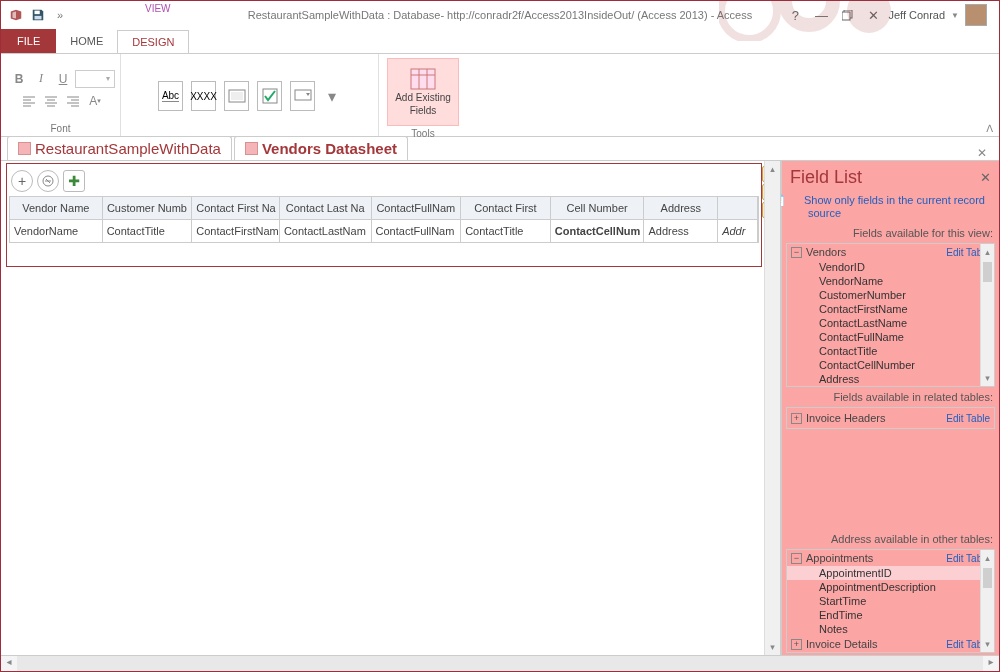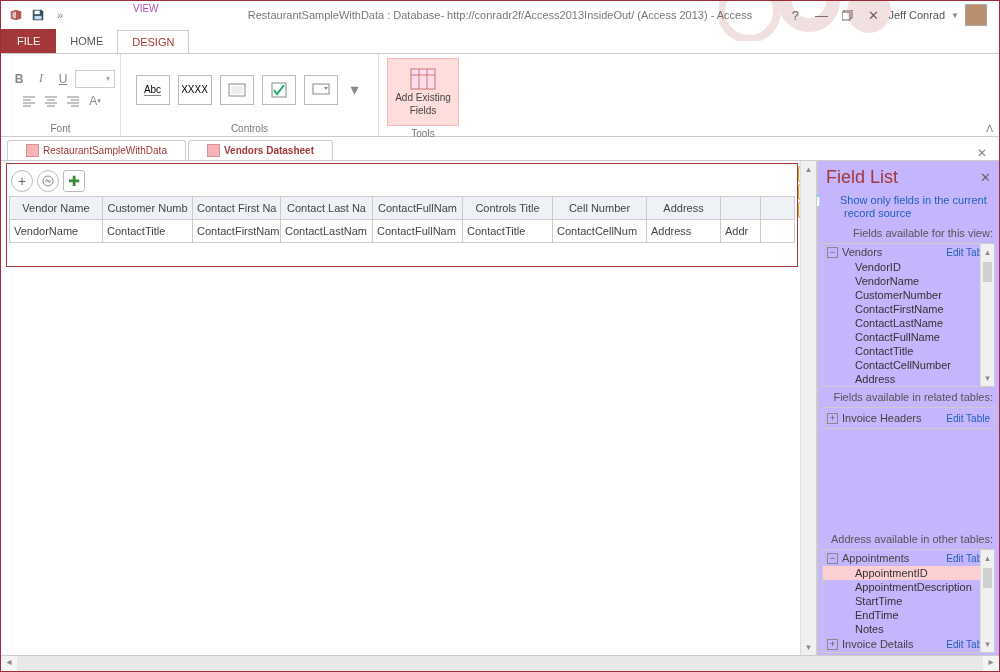--- a/index.html
+++ b/index.html
@@ -13,64 +13,64 @@
 .title-text { position: absolute; left: 50%; transform: translateX(-50%); color: #777; font-size: 11px; white-space: nowrap; }
 .title-right { margin-left: auto; display: flex; align-items: center; gap: 4px; padding-right: 4px; }
 .win-btn { width: 22px; height: 20px; display: flex; align-items: center; justify-content: center; color: #666; font-size: 13px; }
 .user { display: flex; align-items: center; gap: 6px; font-size: 11px; color: #555; margin-right: 8px;}
 .avatar { width: 22px; height: 22px; background: #b89070; border: 1px solid #aaa; }
 .bgcircles { position:absolute; right:80px; top:-20px; opacity:.15; pointer-events:none;}
 .bgcircles svg { width:200px; height:60px;}
 
 
 .tabrow { height: 24px; display: flex; align-items: flex-end; background:#fff; }
-.view-label { position:absolute; top:2px; left:132px; font-size:10px; color:#b050b0; }
+.view-label { position:absolute; top:2px; left:144px; font-size:10px; color:#b050b0; }
 .filetab { background: #a4373a; color: #fff; font-size: 11px; padding: 4px 16px; height: 24px; display:flex; align-items:center;}
 .ribtab { font-size: 11px; color: #555; padding: 4px 14px; height: 24px; display:flex; align-items:center;}
 .ribtab.active { color: #a4373a; border: 1px solid #ccc; border-bottom: 1px solid #fff; background:#fff; margin-bottom:-1px;}
 
 
 .ribbon { height: 84px; border-top:1px solid #ccc; border-bottom: 1px solid #ccc; display: flex; background: #fff; position:relative;}
 .rgroup { border-right: 1px solid #e0e0e0; padding: 4px 8px 2px; display: flex; flex-direction: column; }
 .rgroup-body { flex: 1; display: flex; align-items: center; gap: 6px; }
 .rgroup-label { font-size: 10px; color: #777; text-align: center; padding-top:2px;}
 .font-col { display:flex; flex-direction:column; gap:4px; align-items:center; }
 .font-row { display:flex; gap:2px; align-items:center;}
 .fbtn { width:20px; height:18px; display:flex; align-items:center; justify-content:center; font-size:12px; color:#888;}
 .fbtn.bold{font-weight:bold;} .fbtn.italic{font-style:italic; font-family:serif;} .fbtn.under{text-decoration:underline;}
 .sizebox { width:40px; height:18px; border:1px solid #ccc; font-size:10px; display:flex; align-items:center; padding:0 4px; background:#fff;}
-.ctrl-box { width:34px; height:30px; border:1px solid #bbb; background:#fff; display:flex; align-items:center; justify-content:center;}
+.ctrl-box { width:25px; height:30px; border:1px solid #bbb; background:#fff; display:flex; align-items:center; justify-content:center;}
 .ctrl-box svg{width:18px;height:18px;}
 .add-fields { background:#fdd; border:1px solid #f9bcbc; display:flex; flex-direction:column; align-items:center; justify-content:center; width:72px; height:68px; font-size:10px; color:#444; text-align:center; gap:2px;}
 .ribbon-collapse { position:absolute; right:6px; bottom:2px; font-size:10px; color:#888;}
 
 
 .objtabs { height: 24px; display: flex; align-items: flex-end; padding: 2px 6px 0; border-bottom:1px solid #ccc; background:#fff; position:relative;}
-.objtab { display:flex; align-items:center; gap:4px; font-size:10px; color:#a4373a; padding:3px 18px; border:1px solid #ccc; border-bottom:none; background:#fff; border-top-left-radius:3px; border-top-right-radius:3px; margin-right:2px;}
+.objtab { display:flex; align-items:center; gap:4px; font-size:15px; color:#a4373a; padding:3px 10px; border:1px solid #ccc; border-bottom:none; background:#fff; border-top-left-radius:3px; border-top-right-radius:3px; margin-right:2px;}
 .objtab.active { font-weight:bold;}
 .objtab-icon{width:13px;height:13px;background:#f5b5b8;border:1px solid #d89090;}
 .objtabs-close{margin-left:auto; color:#888; font-size:12px; padding-right:6px;}
 
 
 .split { display:flex; height: calc(100% - 28px - 24px - 84px - 24px - 16px); }
 .design-area { flex:1; position:relative; overflow:hidden; border-right:1px solid #ccc;}
 .design-canvas { position:absolute; left:5px; top:2px; right:18px; border:1px solid #a4373a; background:#fff; padding:2px 2px 0; height:104px;}
 .canvas-toolbar{display:flex; gap:4px; padding:4px 2px;}
 .ctb{width:22px;height:22px;border:1px solid #bbb;border-radius:11px;display:flex;align-items:center;justify-content:center;font-size:14px;color:#666;}
 .ctb.plus{color:#3a8a3a;border-radius:3px;}
 .grid-header{display:flex;background:#eef1f5;border:1px solid #ccc;}
 .grid-cell{border-right:1px solid #ccc; font-size:11px; color:#444; padding:5px 4px; overflow:hidden; white-space:nowrap;}
 .grid-body{display:flex;border:1px solid #ccc;border-top:none;background:#fff;}
 .side-badges{position:absolute; right:2px; top:5px; display:flex; flex-direction:column; gap:2px;}
 .sb{width:16px;height:16px;border:1px solid #c9a050;background:#fce9c0;border-radius:2px;}
 .design-scroll-v{position:absolute;right:0;top:0;bottom:0;width:16px;background:#f0f0f0;border-left:1px solid #ddd;}
 .scroll-arrow{height:16px;display:flex;align-items:center;justify-content:center;color:#888;font-size:9px;}
 
 
-.fieldpane { width:182px; background:#c4b5fd; display:flex; flex-direction:column; font-size:11px; color:#444; border-left:1px solid #ccc;}
+.fieldpane { width:218px; background:#fca5a5; display:flex; flex-direction:column; font-size:11px; color:#444; border-left:1px solid #ccc;}
 .fp-title{font-size:18px; color:#a4373a; font-weight:normal; padding:6px 8px 4px; display:flex; align-items:center;}
 .fp-title .x{margin-left:auto;font-size:13px;color:#666;}
 .fp-link{color:#2060c0;font-size:11px;padding:2px 8px 6px 26px; text-indent:-18px;}
 .fp-link::before{content:"";}
 .fp-section{padding:2px 6px; color:#555; font-size:11px;text-align:right;}
 .fp-table-row{display:flex;align-items:center;padding:2px 4px; font-size:11px;}
 .fp-expander{width:11px;height:11px;border:1px solid #888;font-size:9px;line-height:9px;text-align:center;margin-right:4px;color:#555;}
 .fp-edit{margin-left:auto;color:#2060c0;font-size:10px;}
 .fp-fields{margin-left:0;}
 .fp-field{padding:1px 4px 1px 32px;font-size:11px;color:#333;}
@@ -191,21 +191,20 @@
       <div class="ctrl-box">
           <svg viewBox="0 0 18 14">
             <rect x="1" y="1" width="16" height="10" fill="none" stroke="#888"></rect>
             <path d="M12 4l2 3 2-3z" fill="#888"></path>
           </svg>
         </div>
       <div class="ctrl-box" style="width:18px;border:none;">
           <span style="color:#888;">▾</span>
         </div>
     </div>
-    <div class="rgroup-label">Controls</div>
   </div>
   <div class="rgroup" style="border-right:none;">
     <div class="rgroup-body">
       <div class="add-fields">
         <svg width="26" height="22">
             <rect x="1" y="1" width="24" height="20" fill="#fde" stroke="#c77"></rect>
             <line x1="1" y1="7" x2="25" y2="7" stroke="#c77"></line>
             <line x1="9" y1="1" x2="9" y2="21" stroke="#c77"></line>
             <line x1="17" y1="1" x2="17" y2="21" stroke="#c77"></line>
           </svg>
@@ -243,35 +242,35 @@
             </svg>
           </div>
         <div class="ctb plus">✚</div>
       </div>
       <div class="grid-header" id="ghdr">
           <div class="grid-cell" style="width: 93px; text-align: center;">Vendor Name</div>
           <div class="grid-cell" style="width: 90px; text-align: center;">Customer Numb</div>
           <div class="grid-cell" style="width: 88px; text-align: center;">Contact First Na</div>
           <div class="grid-cell" style="width: 92px; text-align: center;">Contact Last Na</div>
           <div class="grid-cell" style="width: 90px; text-align: center;">ContactFullNam</div>
-          <div class="grid-cell" style="width: 90px; text-align: center;">Controls Title</div>
+          <div class="grid-cell" style="width: 90px; text-align: center;">Contact First</div>
           <div class="grid-cell" style="width: 94px; text-align: center;">Cell Number</div>
           <div class="grid-cell" style="width: 74px; text-align: center;">Address</div>
           <div class="grid-cell" style="width: 40px; text-align: center;"></div>
         </div>
       <div class="grid-body" id="gbody">
           <div class="grid-cell" style="width: 93px;">VendorName</div>
           <div class="grid-cell" style="width: 90px;">ContactTitle</div>
           <div class="grid-cell" style="width: 88px;">ContactFirstNam</div>
           <div class="grid-cell" style="width: 92px;">ContactLastNam</div>
           <div class="grid-cell" style="width: 90px;">ContactFullNam</div>
           <div class="grid-cell" style="width: 90px;">ContactTitle</div>
-          <div class="grid-cell" style="width: 94px;">ContactCellNum</div>
+          <div class="grid-cell" style="width: 94px; font-weight: bold;">ContactCellNum</div>
           <div class="grid-cell" style="width: 74px;">Address</div>
-          <div class="grid-cell" style="width: 40px;">Addr</div>
+          <div class="grid-cell" style="width: 40px; font-style: italic;">Addr</div>
         </div>
     </div>
     <div class="side-badges">
       <div class="sb"></div>
       <div class="sb"></div>
       <div class="sb"></div>
     </div>
     <div class="design-scroll-v">
       <div class="scroll-arrow">▴</div>
       <div style="flex:1"></div>

